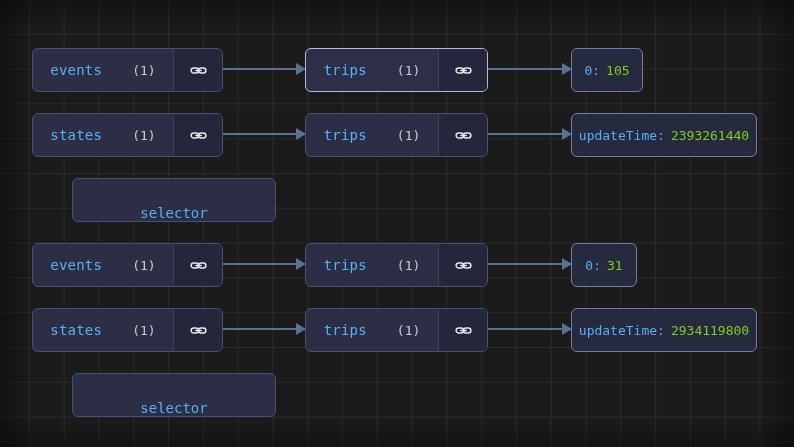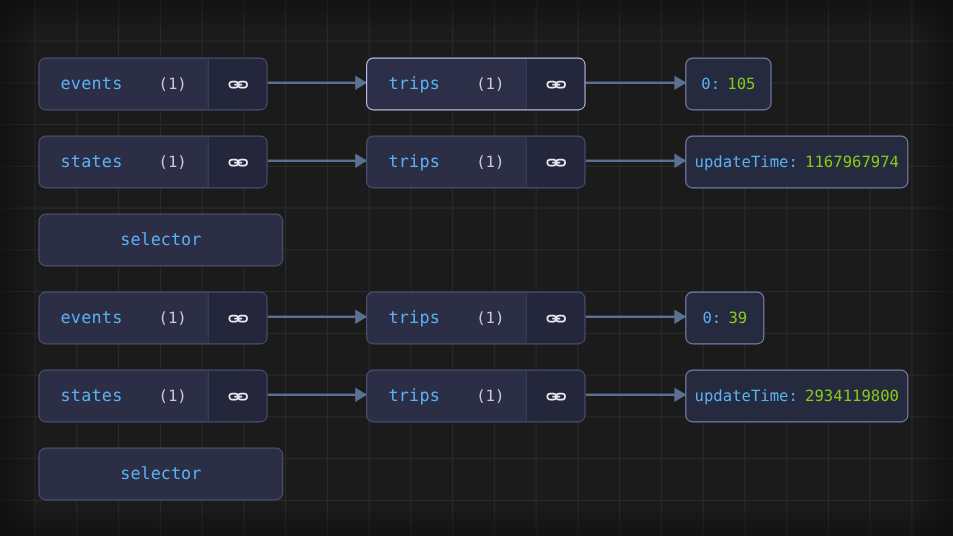--- a/index.html
+++ b/index.html
@@ -87,25 +87,26 @@
     white-space: nowrap;
     gap: 6px;
   }
   .leaf-key { color: #5ab0f5; }
   .leaf-val { color: #84cc16; }
 
   .selector-node {
     position: absolute;
     box-sizing: border-box;
     display: flex;
-    align-items: center;
+    align-items: flex-end;
     justify-content: center;
     background: #2b2e44;
     border: 1px solid #4a5070;
     border-radius: 6px;
+    margin-left: 40px;
   }
   .selector-label {
     color: #5ab0f5;
     font-size: 14px;
   }
 
   .edge {
     position: absolute;
     height: 2px;
     background: #5a7191;
@@ -261,24 +262,24 @@
       </div>
       <div class="selector-node" style="left: 32px; top: 373px; width: 204px; height: 44px;">
         <span class="selector-label">selector</span>
       </div>
       <div class="leaf" style="left: 571px; top: 48px; width: 72px; height: 44px;">
         <span class="leaf-key">0:</span>
         <span class="leaf-val">105</span>
       </div>
       <div class="leaf" style="left: 571px; top: 113px; width: 186px; height: 44px;">
         <span class="leaf-key">updateTime:</span>
-        <span class="leaf-val">1167967974</span>
+        <span class="leaf-val">2393261440</span>
       </div>
       <div class="leaf" style="left: 571px; top: 243px; width: 66px; height: 44px;">
         <span class="leaf-key">0:</span>
-        <span class="leaf-val">39</span>
+        <span class="leaf-val">31</span>
       </div>
       <div class="leaf" style="left: 571px; top: 308px; width: 186px; height: 44px;">
         <span class="leaf-key">updateTime:</span>
         <span class="leaf-val">2934119800</span>
       </div>
     </div>
 </div>
 
 </body></html>

